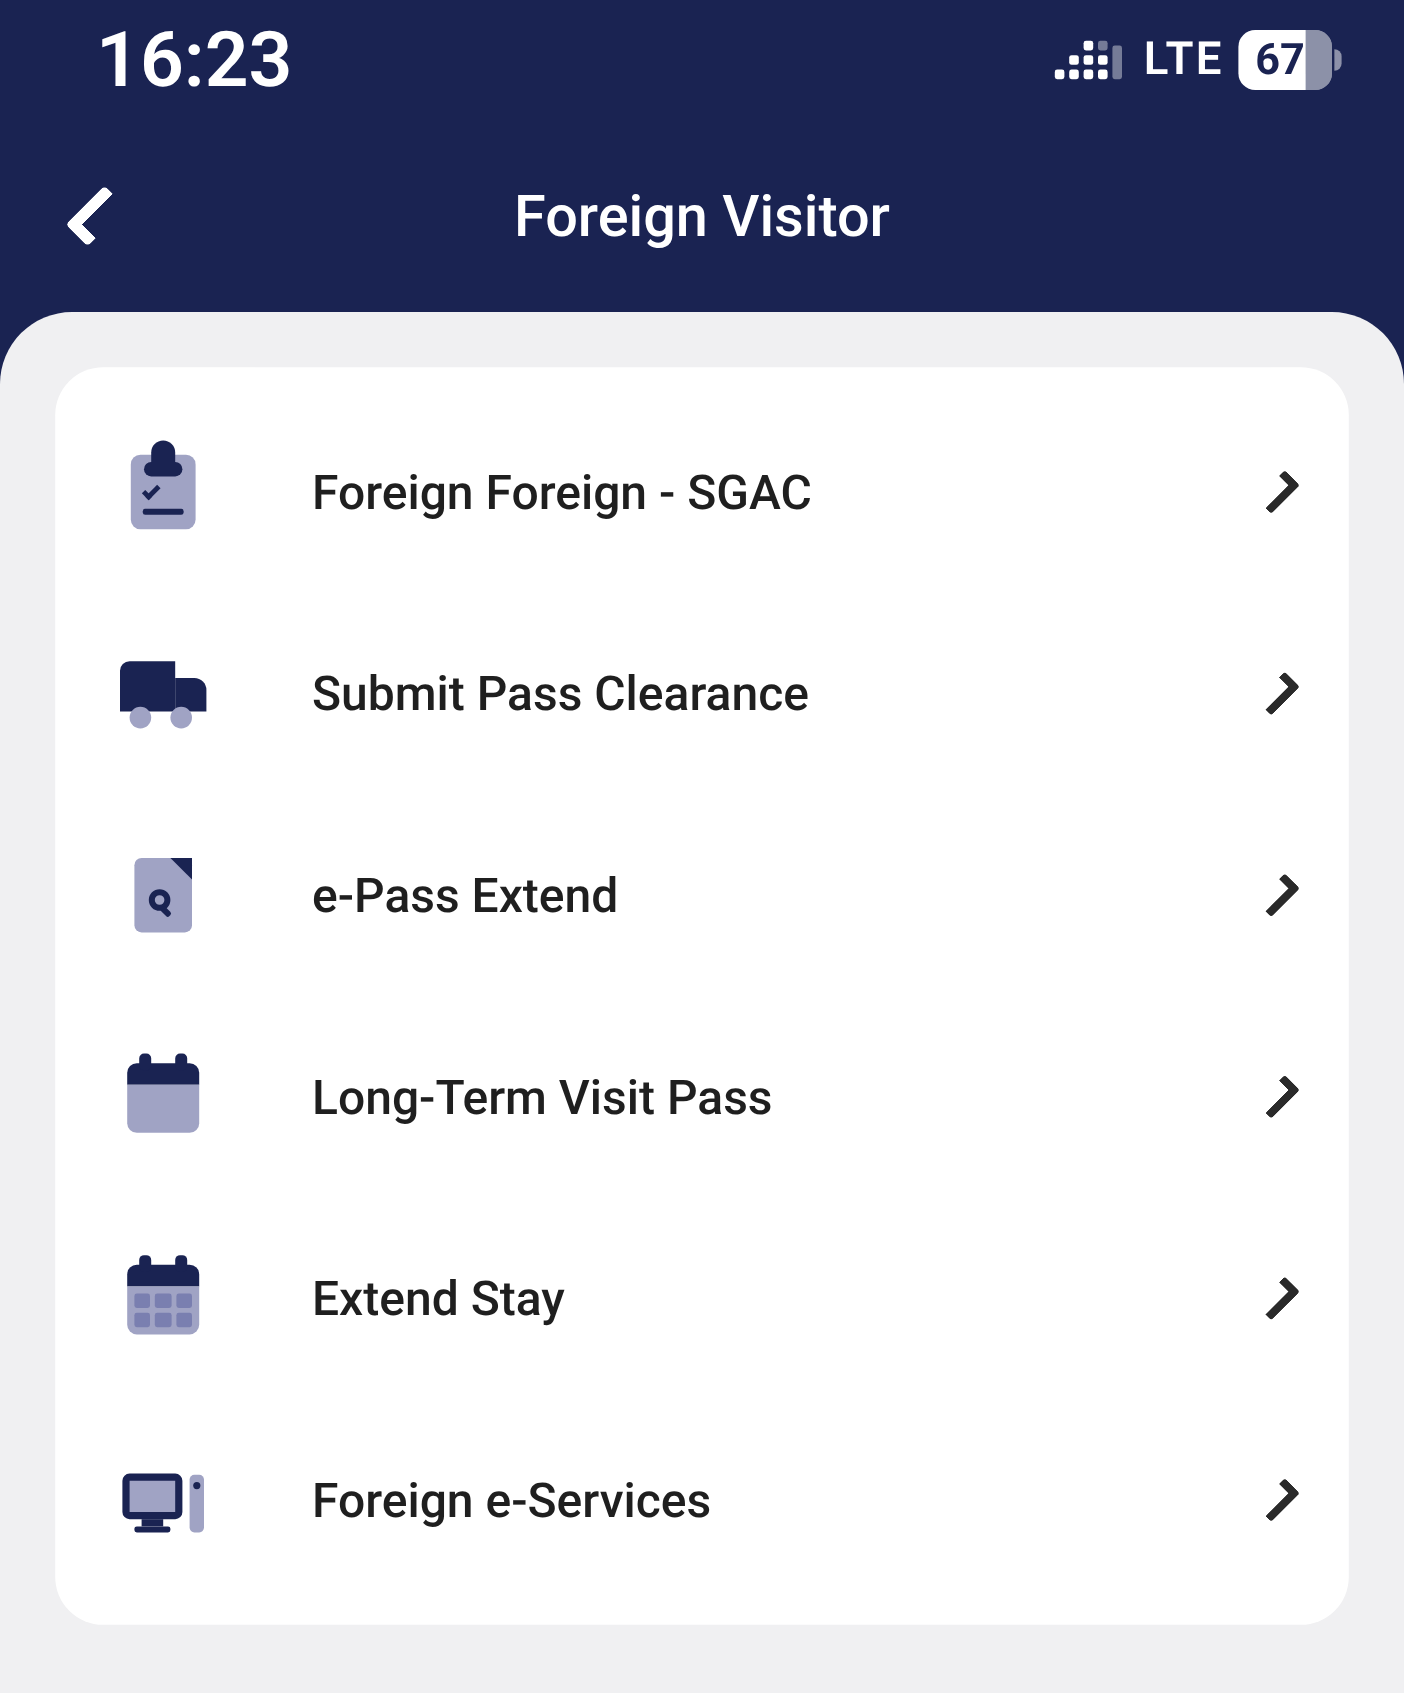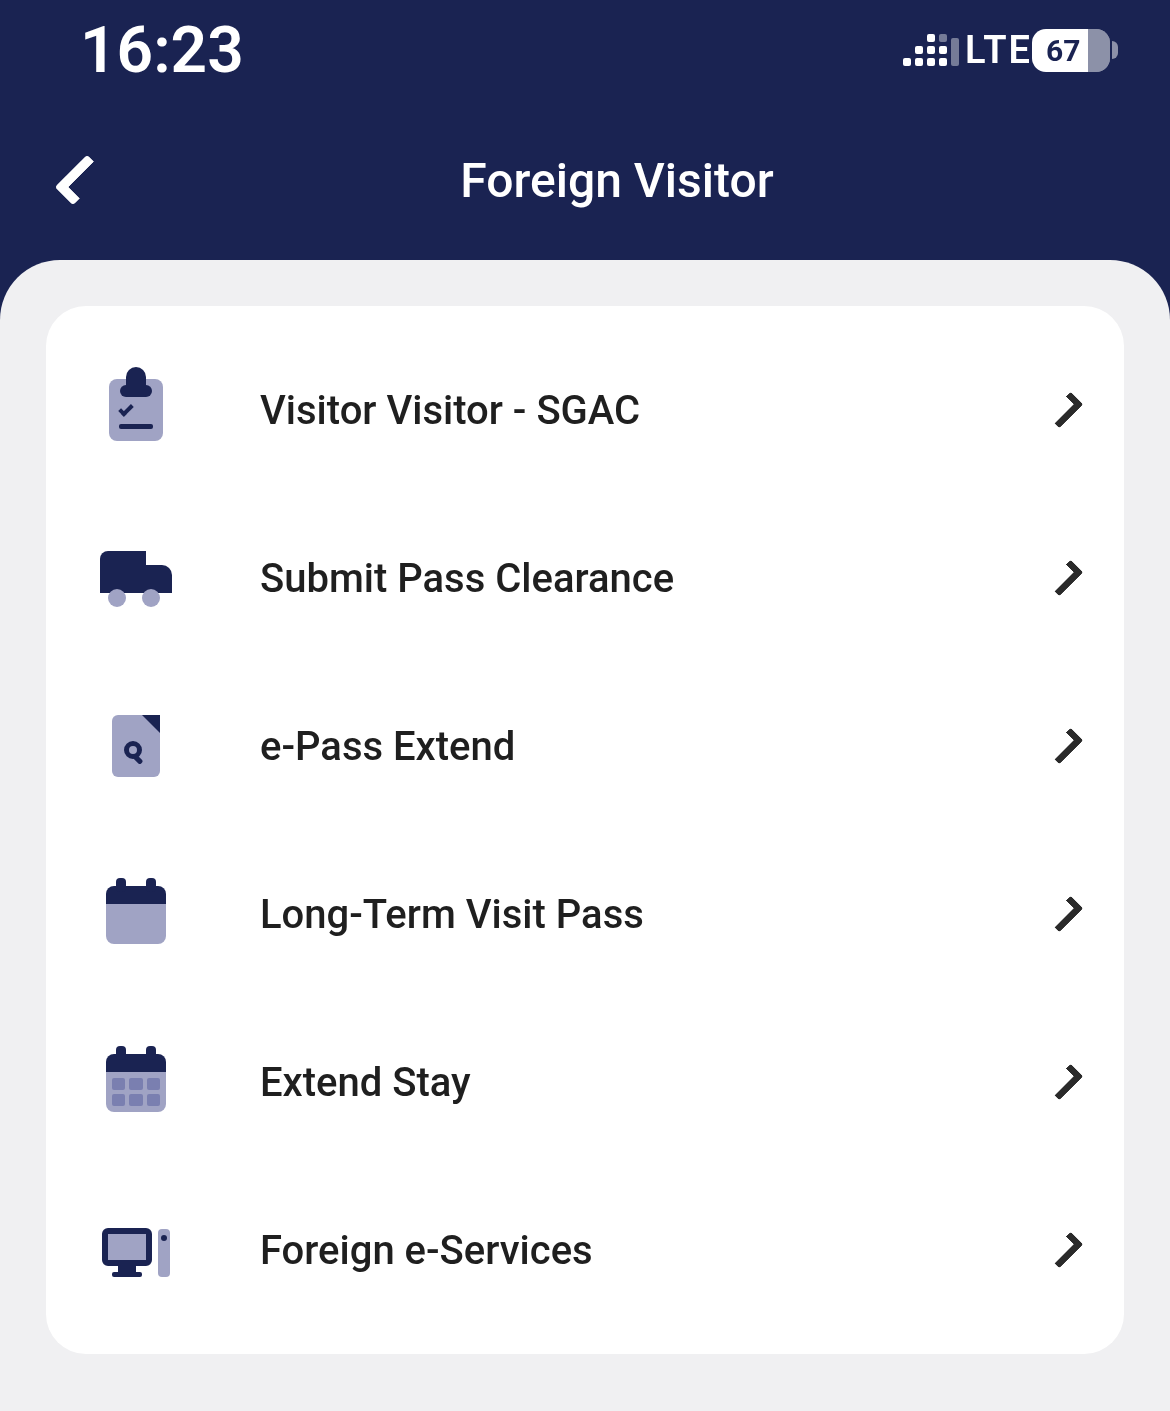--- a/index.html
+++ b/index.html
@@ -26,21 +26,21 @@
     }
     
     .status-time {
       font-size: 64px;
       font-weight: 600;
     }
     
     .status-right {
       display: flex;
       align-items: center;
-      gap: 0;
+      gap: 12px;
     }
     
     .signal-bars {
       display: flex;
       align-items: flex-end;
       gap: 4px;
       height: 32px;
       margin-right: 6px;
     }
     
@@ -76,21 +76,21 @@
       font-size: 38px;
       font-weight: 600;
       letter-spacing: 2px;
     }
     
     .battery {
       background: white;
       border-radius: 14px;
       padding: 4px 14px;
       color: #1a2352;
-      font-size: 30px;
+      font-size: 36px;
       font-weight: 700;
       position: relative;
       min-width: 78px;
       text-align: left;
     }
     
     .battery::after {
       content: '';
       position: absolute;
       right: -8px;
@@ -138,21 +138,20 @@
       border-radius: 4px;
     }
     
     .page-title {
       position: absolute;
       left: 50%;
       transform: translateX(-50%);
       color: white;
       font-size: 48px;
       font-weight: 500;
-      margin-left: 32px;
     }
     
     .content-area {
       background: #f0f0f2;
       border-radius: 60px 60px 0 0;
       height: calc(1411px - 260px);
       padding: 46px;
     }
     
     .menu-card {
@@ -478,21 +477,21 @@
 <div class="content-area">
   <div class="menu-card">
 
     <div class="menu-item">
       <div class="menu-icon">
         <div class="icon-clipboard">
           <div class="icon-clipboard-check"></div>
           <div class="icon-clipboard-line"></div>
         </div>
       </div>
-      <div class="menu-label">Visitor Visitor - SGAC</div>
+      <div class="menu-label">Foreign Foreign - SGAC</div>
       <div class="chevron-right"></div>
     </div>
 
     <div class="menu-item">
       <div class="menu-icon">
         <div class="icon-truck">
           <div class="icon-truck-body"></div>
           <div class="icon-truck-cab"></div>
           <div class="icon-truck-wheel w1"></div>
           <div class="icon-truck-wheel w2"></div>

